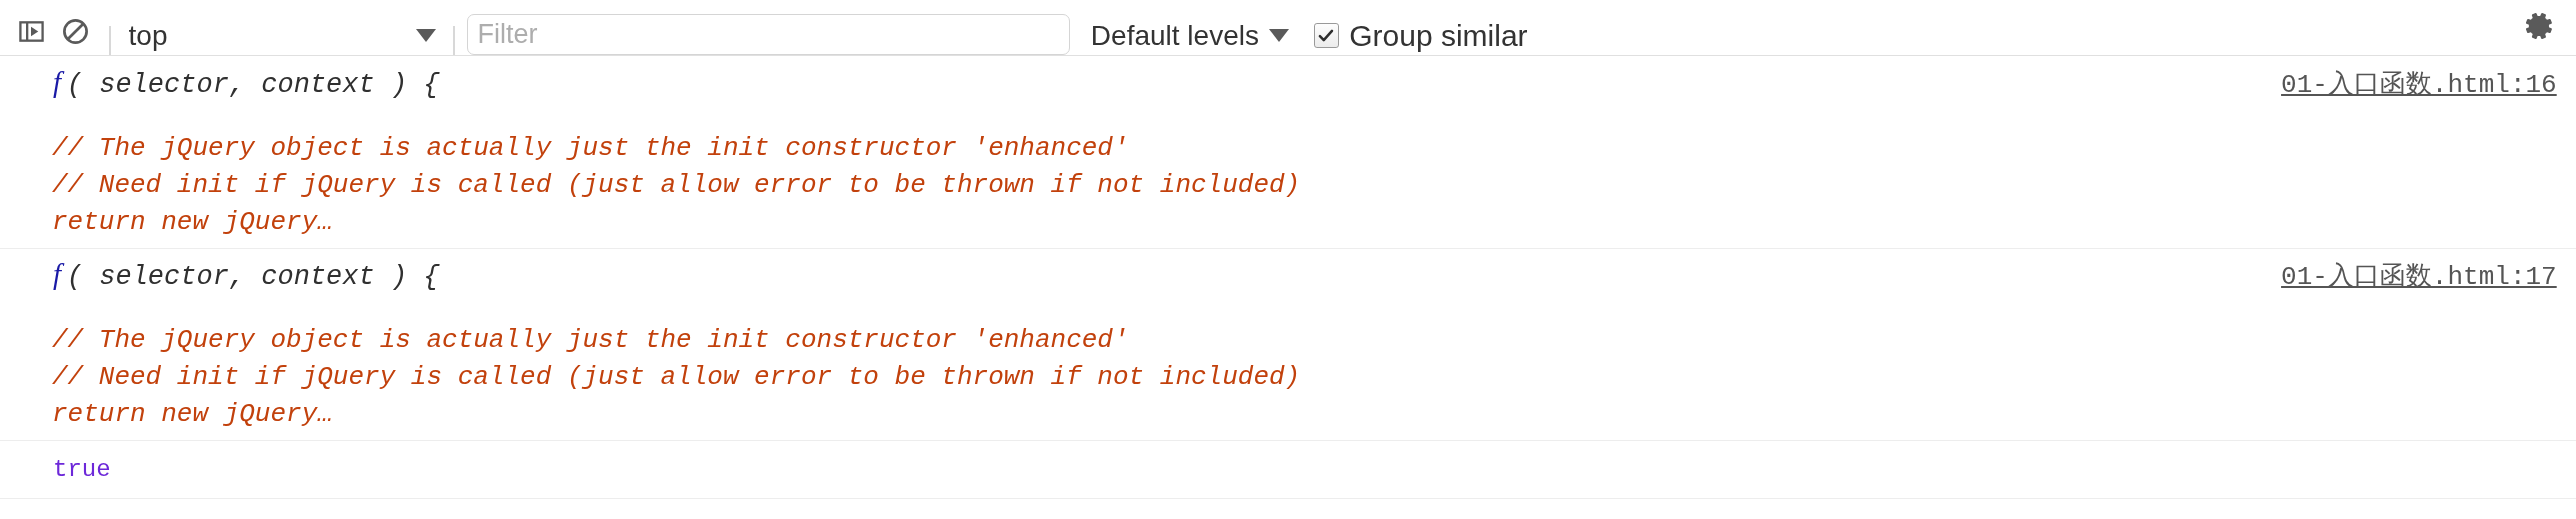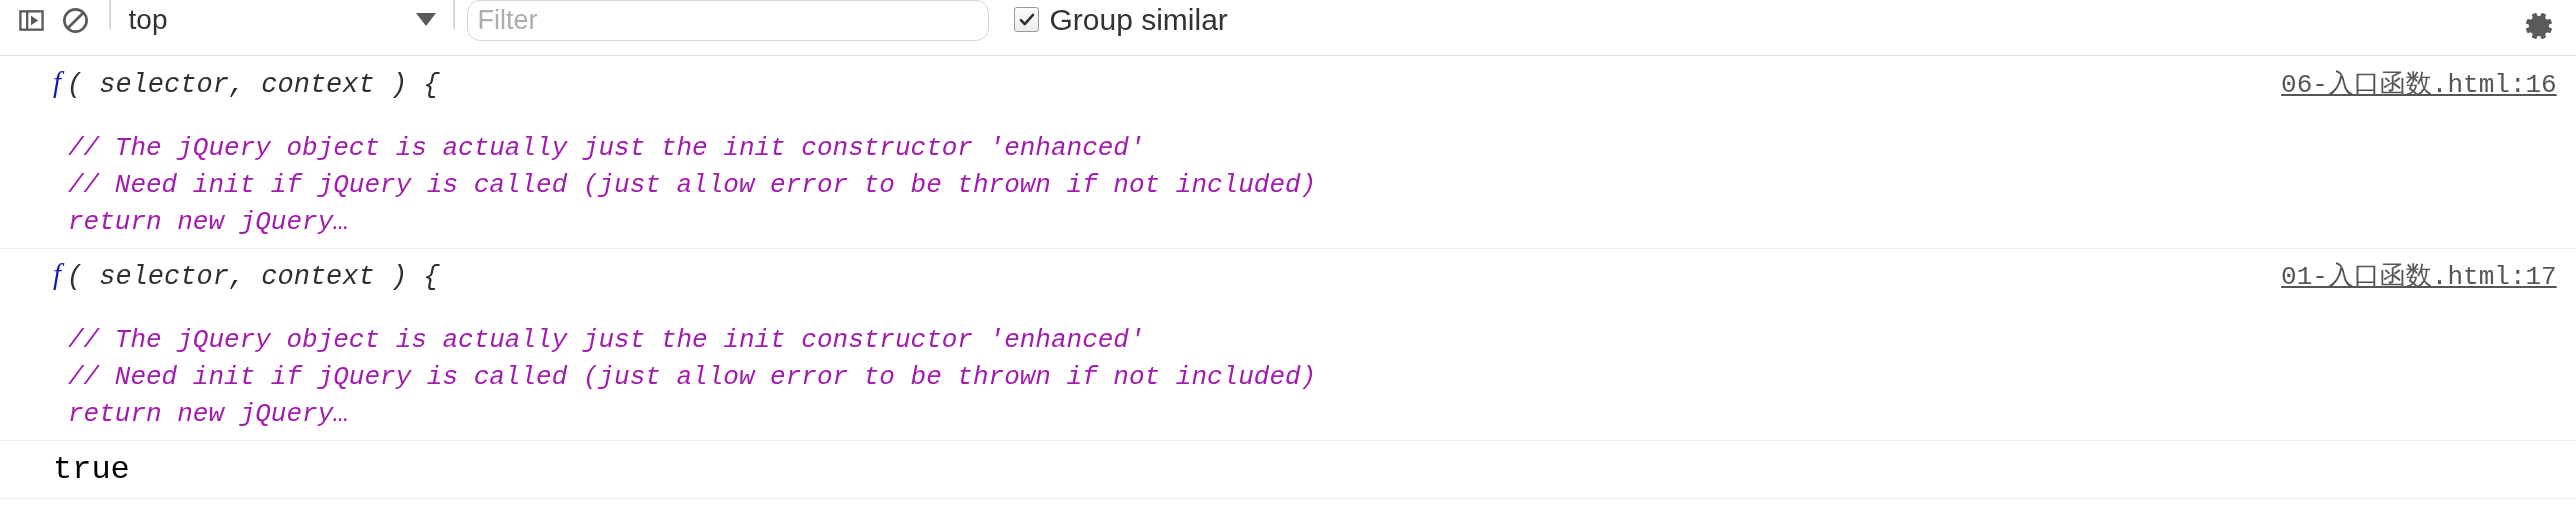--- a/index.html
+++ b/index.html
@@ -13,21 +13,21 @@
     overflow: hidden;
     font-family: "Liberation Sans", sans-serif;
     -webkit-font-smoothing: antialiased;
   }
 
   
   .toolbar {
     height: 56px;
     box-sizing: border-box;
     display: flex;
-    align-items: flex-start;
+    align-items: flex-end;
     padding: 0 11.6px 0 9.7px;
     border-bottom: 1.9px solid #e0e0e0;
     background: #ffffff;
     position: relative;
   }
 
   .tb-btn {
     width: 44px;
     height: 44px;
     display: flex;
@@ -65,25 +65,25 @@
   .caret {
     width: 0;
     height: 0;
     border-left: 10.6px solid transparent;
     border-right: 10.6px solid transparent;
     border-top: 13.5px solid #5a5a5a;
     flex: 0 0 auto;
   }
 
   .filter-input {
-    width: 522px;
+    width: 603px;
     height: 41px;
     box-sizing: border-box;
     border: 1.9px solid #d5d5d5;
-    border-radius: 13px;
+    border-radius: 7px;
     background: #ffffff;
     font-family: "Liberation Sans", sans-serif;
     font-size: 27px;
     color: #333;
     padding: 0 9.7px;
     flex: 0 0 auto;
     outline: none;
   }
   .filter-input::placeholder { color: #adadad; }
 
@@ -171,34 +171,34 @@
     font-family: "Liberation Serif", serif;
     font-size: 29px;
     padding-right: 5.8px;
   }
   .sig {
     font-style: italic;
     color: #303030;
   }
 
   .fn-body {
-    padding-left: 68px;
+    padding-left: 52px;
     font-family: "Liberation Mono", monospace;
     font-size: 26px;
     line-height: 37px;
-    color: #a21caf;
+    color: #c2410c;
     font-style: italic;
     white-space: pre;
   }
   .fn-body .spacer { display: block; height: 25px; }
 
   .bool-val {
     font-family: "Liberation Mono", monospace;
-    font-size: 32px;
-    color: #000000;
+    font-size: 24px;
+    color: #6d28d9;
     padding-left: 53px;
     line-height: 43px;
     display: block;
   }
 
   .source-link {
     position: absolute;
     right: 19.3px;
     font-family: "Liberation Mono", monospace;
     font-size: 26px;
@@ -257,20 +257,24 @@
 
   <div class="context-select">
     <span class="label">top</span>
     <span class="caret"></span>
   </div>
 
   <div class="tb-sep"></div>
 
   <input class="filter-input" type="text" placeholder="Filter" style="">
 
+  <div class="levels-select">
+    <span class="label">Default levels</span>
+    <span class="caret"></span>
+  </div>
 
   <div class="group-similar">
     <span class="checkbox">
       <svg width="17.4" height="17.4" viewBox="0 0 18 18">
         <path d="M3 9.5 L7 13.5 L15.5 4" fill="none" stroke="#2e2e2e" stroke-width="2.6" stroke-linecap="round" stroke-linejoin="round"></path>
       </svg>
     </span>
     <span class="label">Group similar</span>
   </div>
 
@@ -284,21 +288,21 @@
   </div>
 </div>
 
 <div class="console-body">
 
   <div class="log-entry">
     <span class="log-main"><span class="fn-token">f</span><span class="sig">( selector, context ) {</span></span>
     <div class="fn-body"><span class="spacer"></span><span>// The jQuery object is actually just the init constructor 'enhanced'</span>
 <span>// Need init if jQuery is called (just allow error to be thrown if not included)</span>
 <span>return new jQuery…</span></div>
-    <a class="source-link" style="top:9.7px;">06-入口函数.html:16</a>
+    <a class="source-link" style="top:9.7px;">01-入口函数.html:16</a>
   </div>
 
   <div class="log-entry">
     <span class="log-main"><span class="fn-token">f</span><span class="sig">( selector, context ) {</span></span>
     <div class="fn-body"><span class="spacer"></span><span>// The jQuery object is actually just the init constructor 'enhanced'</span>
 <span>// Need init if jQuery is called (just allow error to be thrown if not included)</span>
 <span>return new jQuery…</span></div>
     <a class="source-link" style="top:9.7px;">01-入口函数.html:17</a>
   </div>
 

